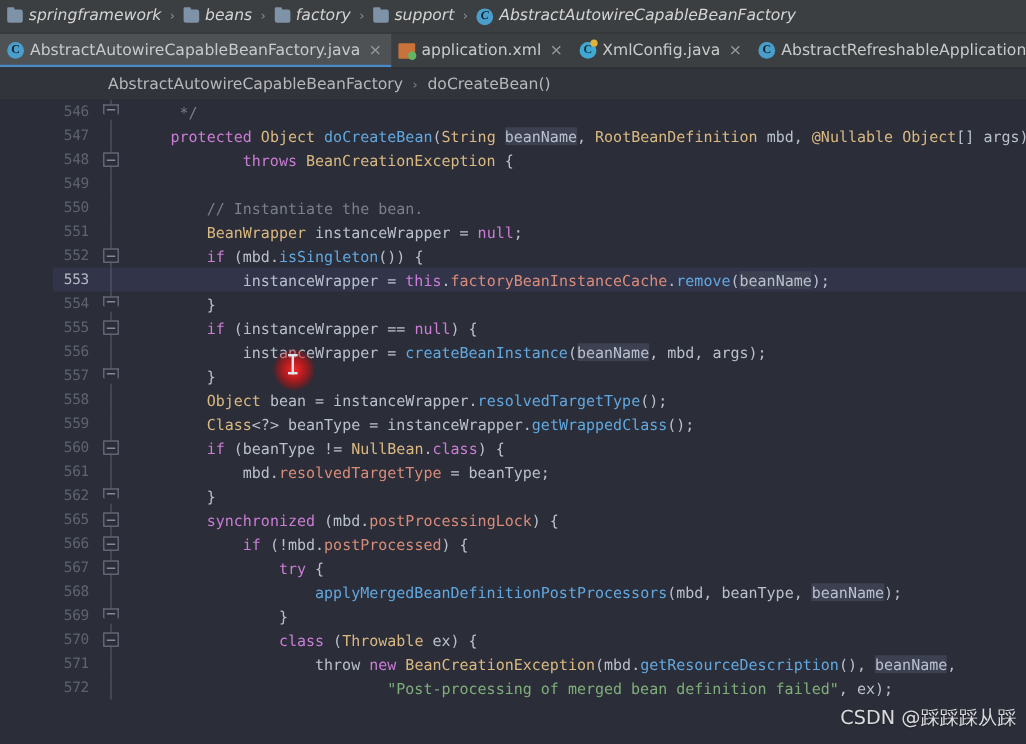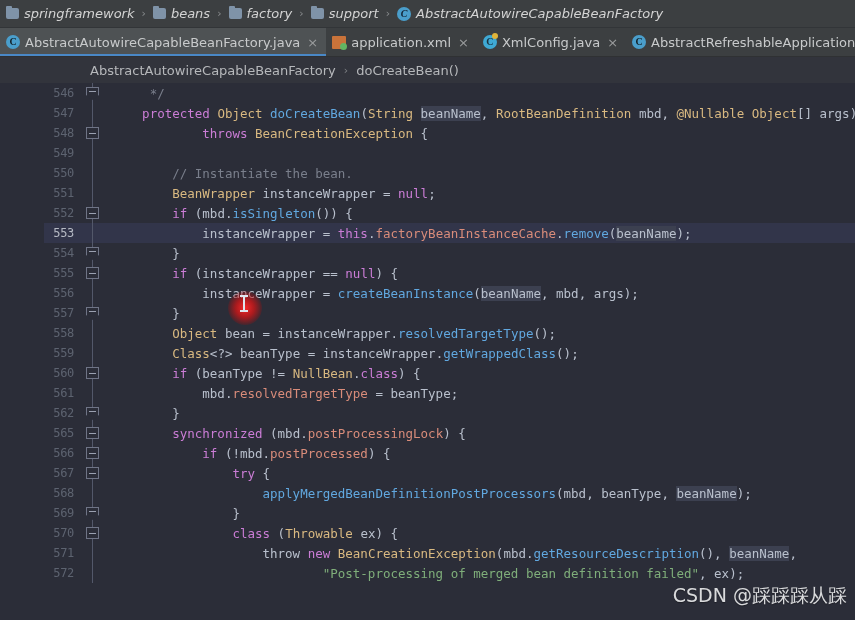--- a/index.html
+++ b/index.html
@@ -288,21 +288,21 @@
   }
   .caret::before{ top:0; }
   .caret::after{ bottom:0; }
 
   
   .watermark {
     position: absolute;
     right: 8px;
     bottom: 12px;
     color: #e8e9ea;
-    font-size: 19px;
+    font-size: 16px;
     font-family: "DejaVu Sans", sans-serif;
     opacity: 0.92;
     white-space: nowrap;
     pointer-events: none;
     text-shadow: 0 1px 1px rgba(0,0,0,0.35);
   }
 </style>
 </head>
 <body>
 

